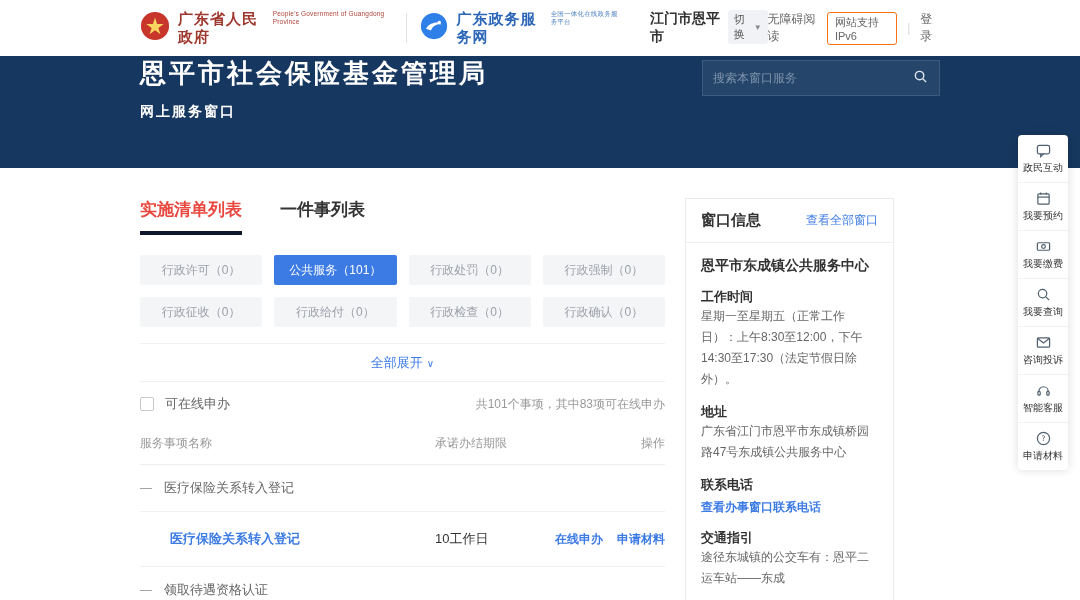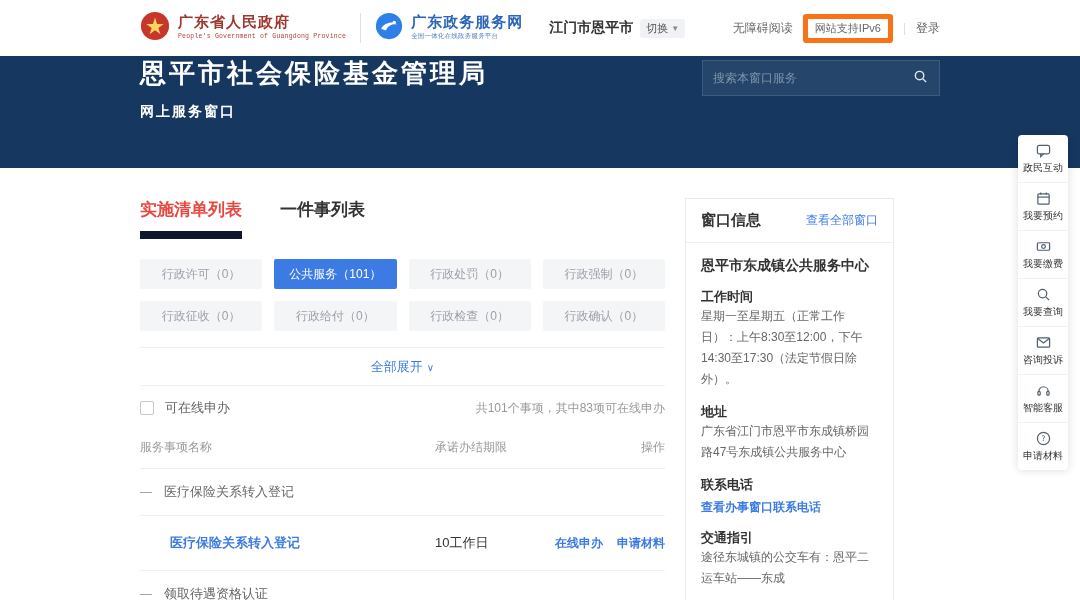--- a/index.html
+++ b/index.html
@@ -7,34 +7,34 @@
   body {
     font-family: "Liberation Sans", "DejaVu Sans", sans-serif;
     background:#fff; color:#333; position:relative;
   }
   .container { width:800px; margin:0 auto; }
 
   
   .topbar { height:56px; display:flex; align-items:center; background:#fff; }
   .topbar-inner { display:flex; align-items:center; }
   .brand { display:flex; align-items:center; gap:8px; cursor:pointer; }
-  .brand-text { display:flex; flex-direction:column; line-height:1.2;font-family:Liberation Mono, monospace; }
+  .brand-text { display:flex; flex-direction:row; line-height:1.2; }
   .brand-cn { font-size:15px; font-weight:bold; letter-spacing:1px; }
   .brand-en { font-size:6.5px; letter-spacing:0.2px; }
   .brand-cn.red { color:#9e372d; } .brand-en.red { color:#b0443a; }
   .brand-cn.blue { color:#2b66b8; } .brand-en.blue { color:#4a7fc0; }
   .vdiv { width:1px; height:30px; background:#e0e0e0; margin:0 14px; }
   .city { margin-left:26px; display:flex; align-items:flex-start; gap:7px;font-family:Liberation Serif, serif; }
   .city-name { font-size:14px; font-weight:bold; color:#333; }
   .switch-chip { font-size:11px; color:#555; background:#f0f2f5; padding:2px 6px; border-radius:3px;
     display:inline-flex; align-items:center; gap:3px; cursor:pointer; }
   .switch-chip .chev { font-size:8px; color:#888; }
   .top-right { margin-left:auto; display:flex; align-items:center; gap:10px; font-size:12px; color:#666; }
   .top-link { cursor:pointer; color:#666; text-decoration:none; }
-  .ipv6-chip { border:5px solid #f97316; padding:2px 7px; border-radius:3px; font-size:11px; color:#666; }
+  .ipv6-chip { border:1px solid #f97316; padding:2px 7px; border-radius:3px; font-size:11px; color:#666; }
   .pipe { color:#ddd; }
 
   
   .banner { height:112px; background:#16375f; }
   .banner-inner { display:flex; justify-content:space-between; }
   .banner-title { font-size:26px; color:#fff; font-weight:bold; letter-spacing:3px; }
   .banner-sub { font-size:14px; color:#fff; font-weight:bold; margin-top:12px; letter-spacing:2px; }
   .search-box { margin-top:4px; width:238px; height:36px; background:rgba(255,255,255,0.07);
     border:1px solid #3c5a7e; display:flex; align-items:center; }
   .search-input { flex:1; min-width:0; background:transparent; border:none; outline:none;
@@ -44,21 +44,21 @@
     display:flex; align-items:center; justify-content:center; }
 
   
   .main { display:flex; gap:20px; width:800px; margin:30px auto 0; align-items:flex-start; }
   .left-col { width:525px; }
   .right-col { width:209px; }
 
   
   .list-tabs { display:flex; gap:38px; }
   .ltab { font-size:17px; font-weight:bold; color:#333; padding-bottom:10px; cursor:pointer; }
-  .ltab.active { color:#e8483f; border-bottom:8px solid #0f172a; }
+  .ltab.active { color:#e8483f; border-bottom:4px solid #0f172a; }
 
   
   .filter-grid { margin-top:20px; display:grid; grid-template-columns:repeat(4,1fr); gap:12px; }
   .filter-btn { height:30px; background:#f4f5f7; color:#9b9fa8; font-size:12px; border:none;
     border-radius:2px; cursor:pointer; }
   .filter-btn.active { background:#3d7be4; color:#fff; }
 
   .expand-row { margin-top:16px; border-top:1px solid #f0f0f0; border-bottom:1px solid #f0f0f0;
     padding:9px 0; text-align:center; }
   .expand-link { color:#3d7be4; font-size:13px; cursor:pointer; text-decoration:none; }

